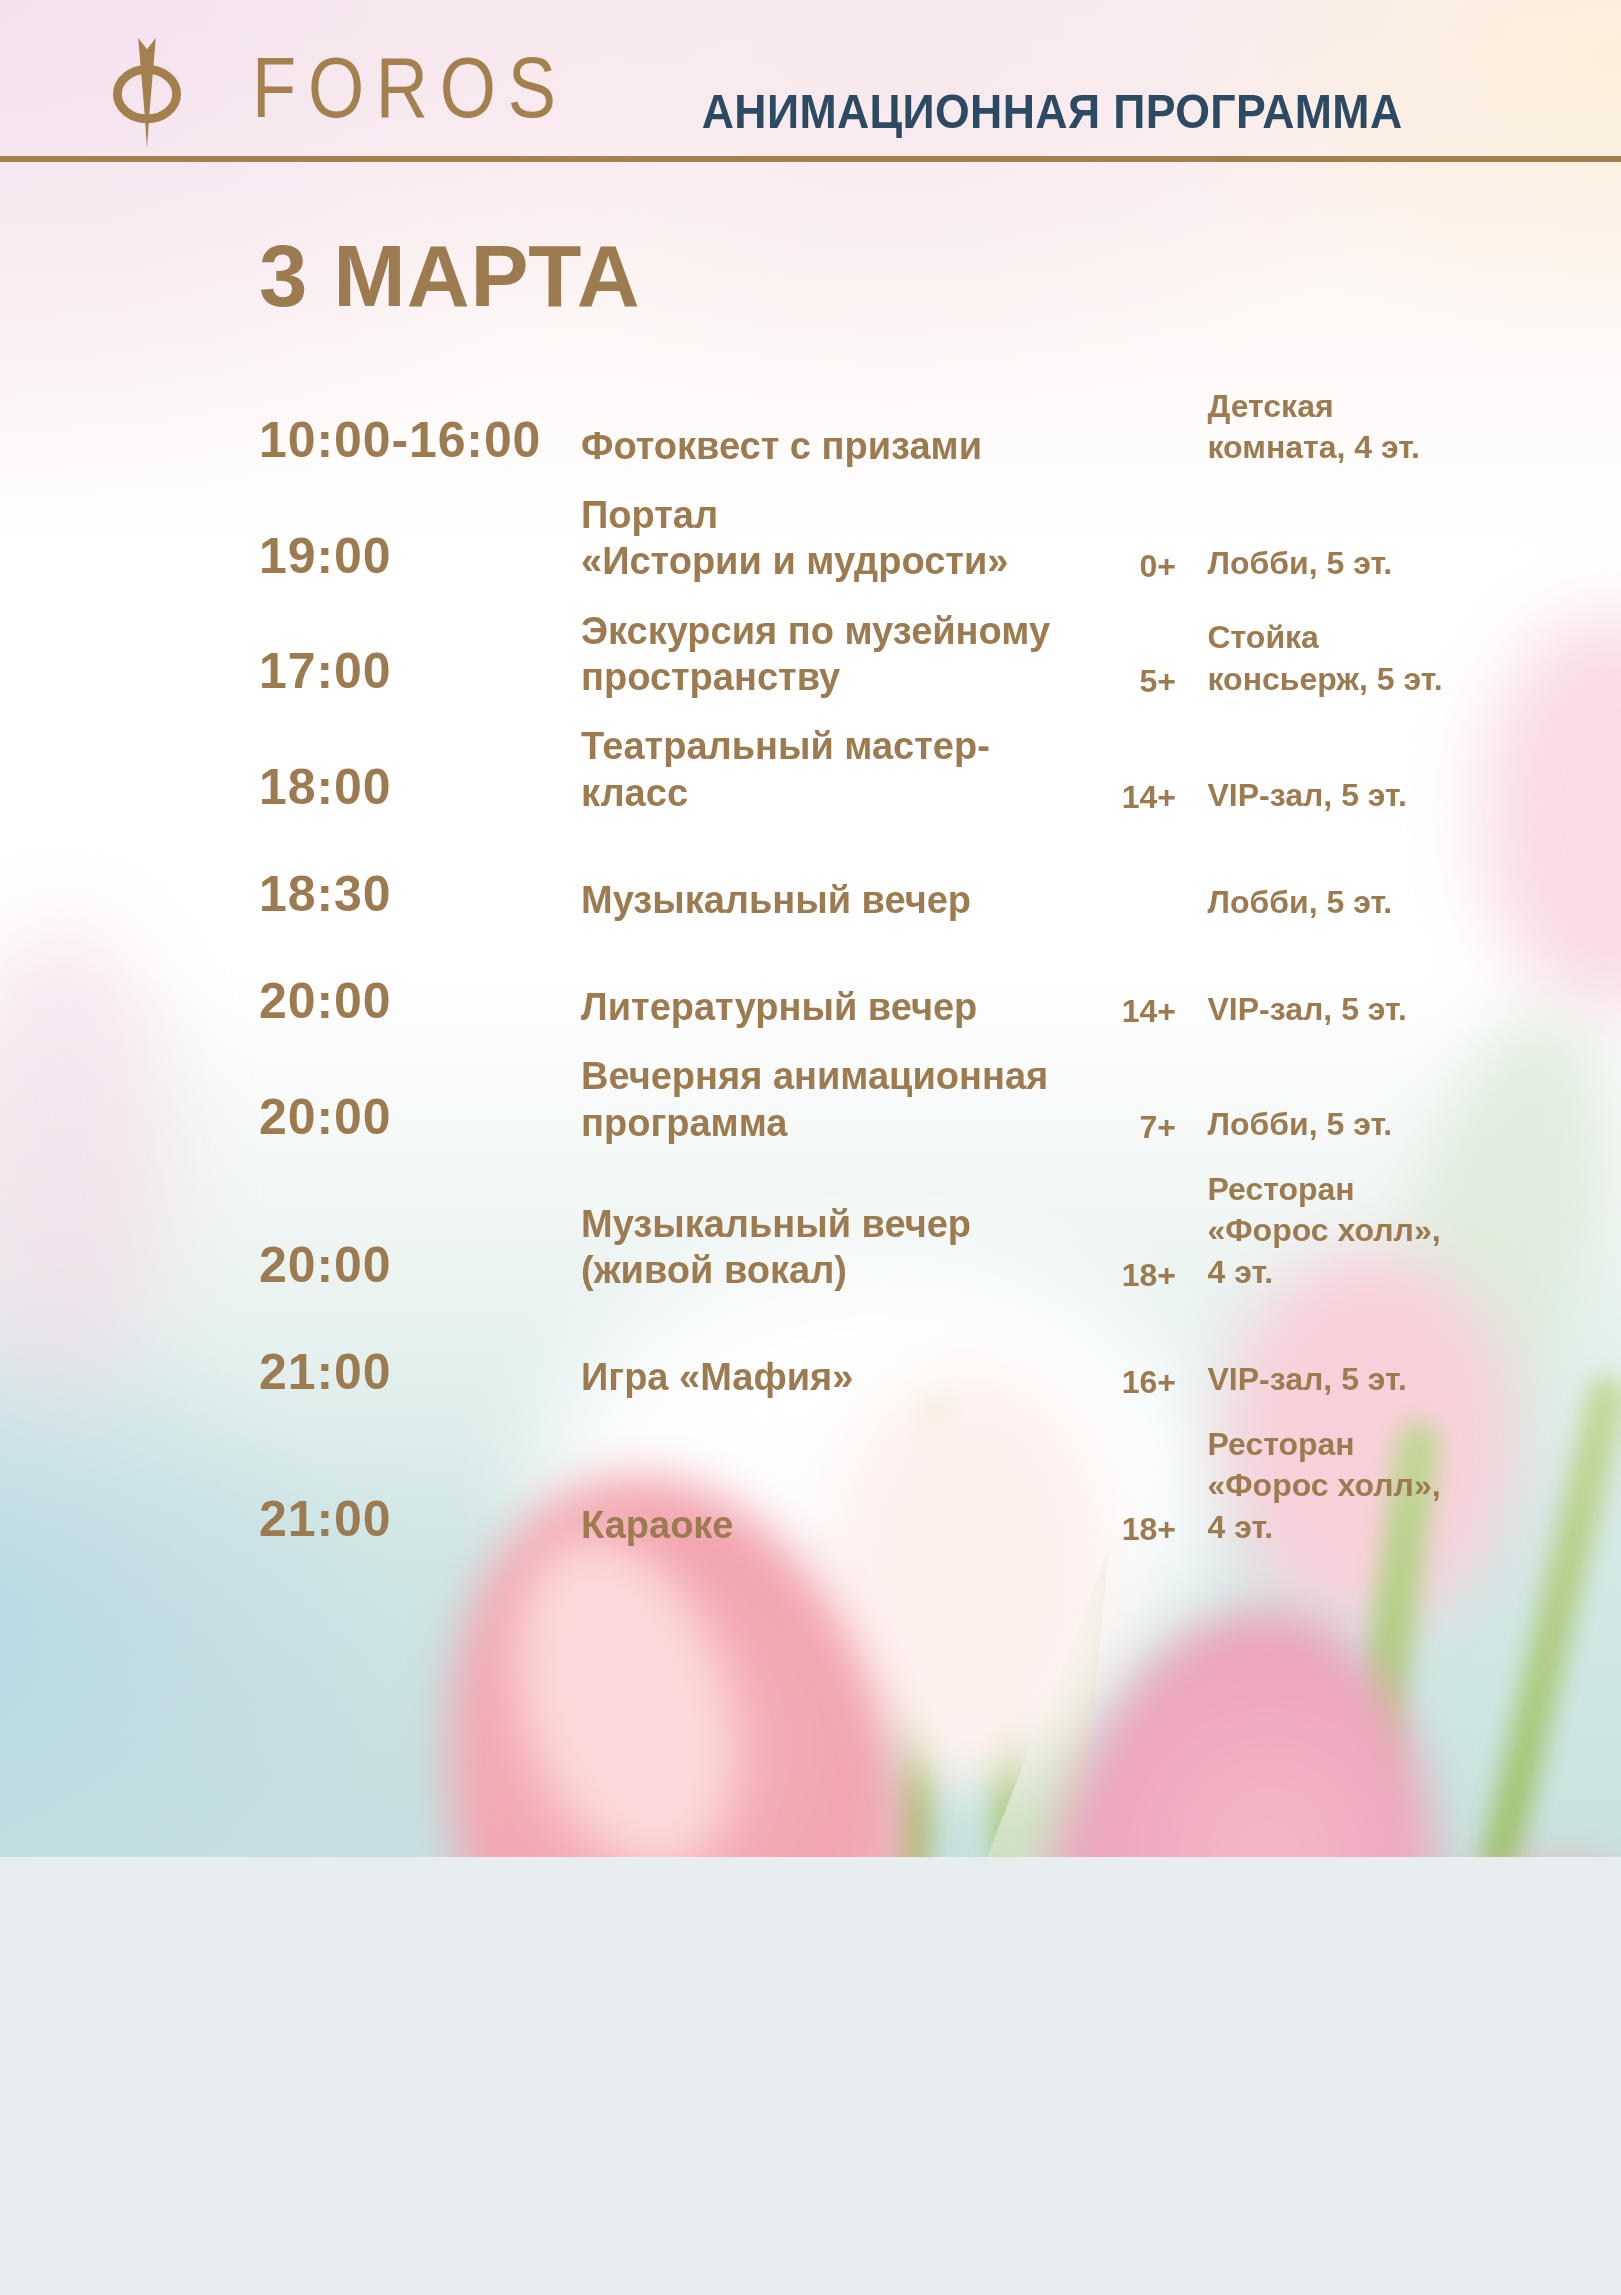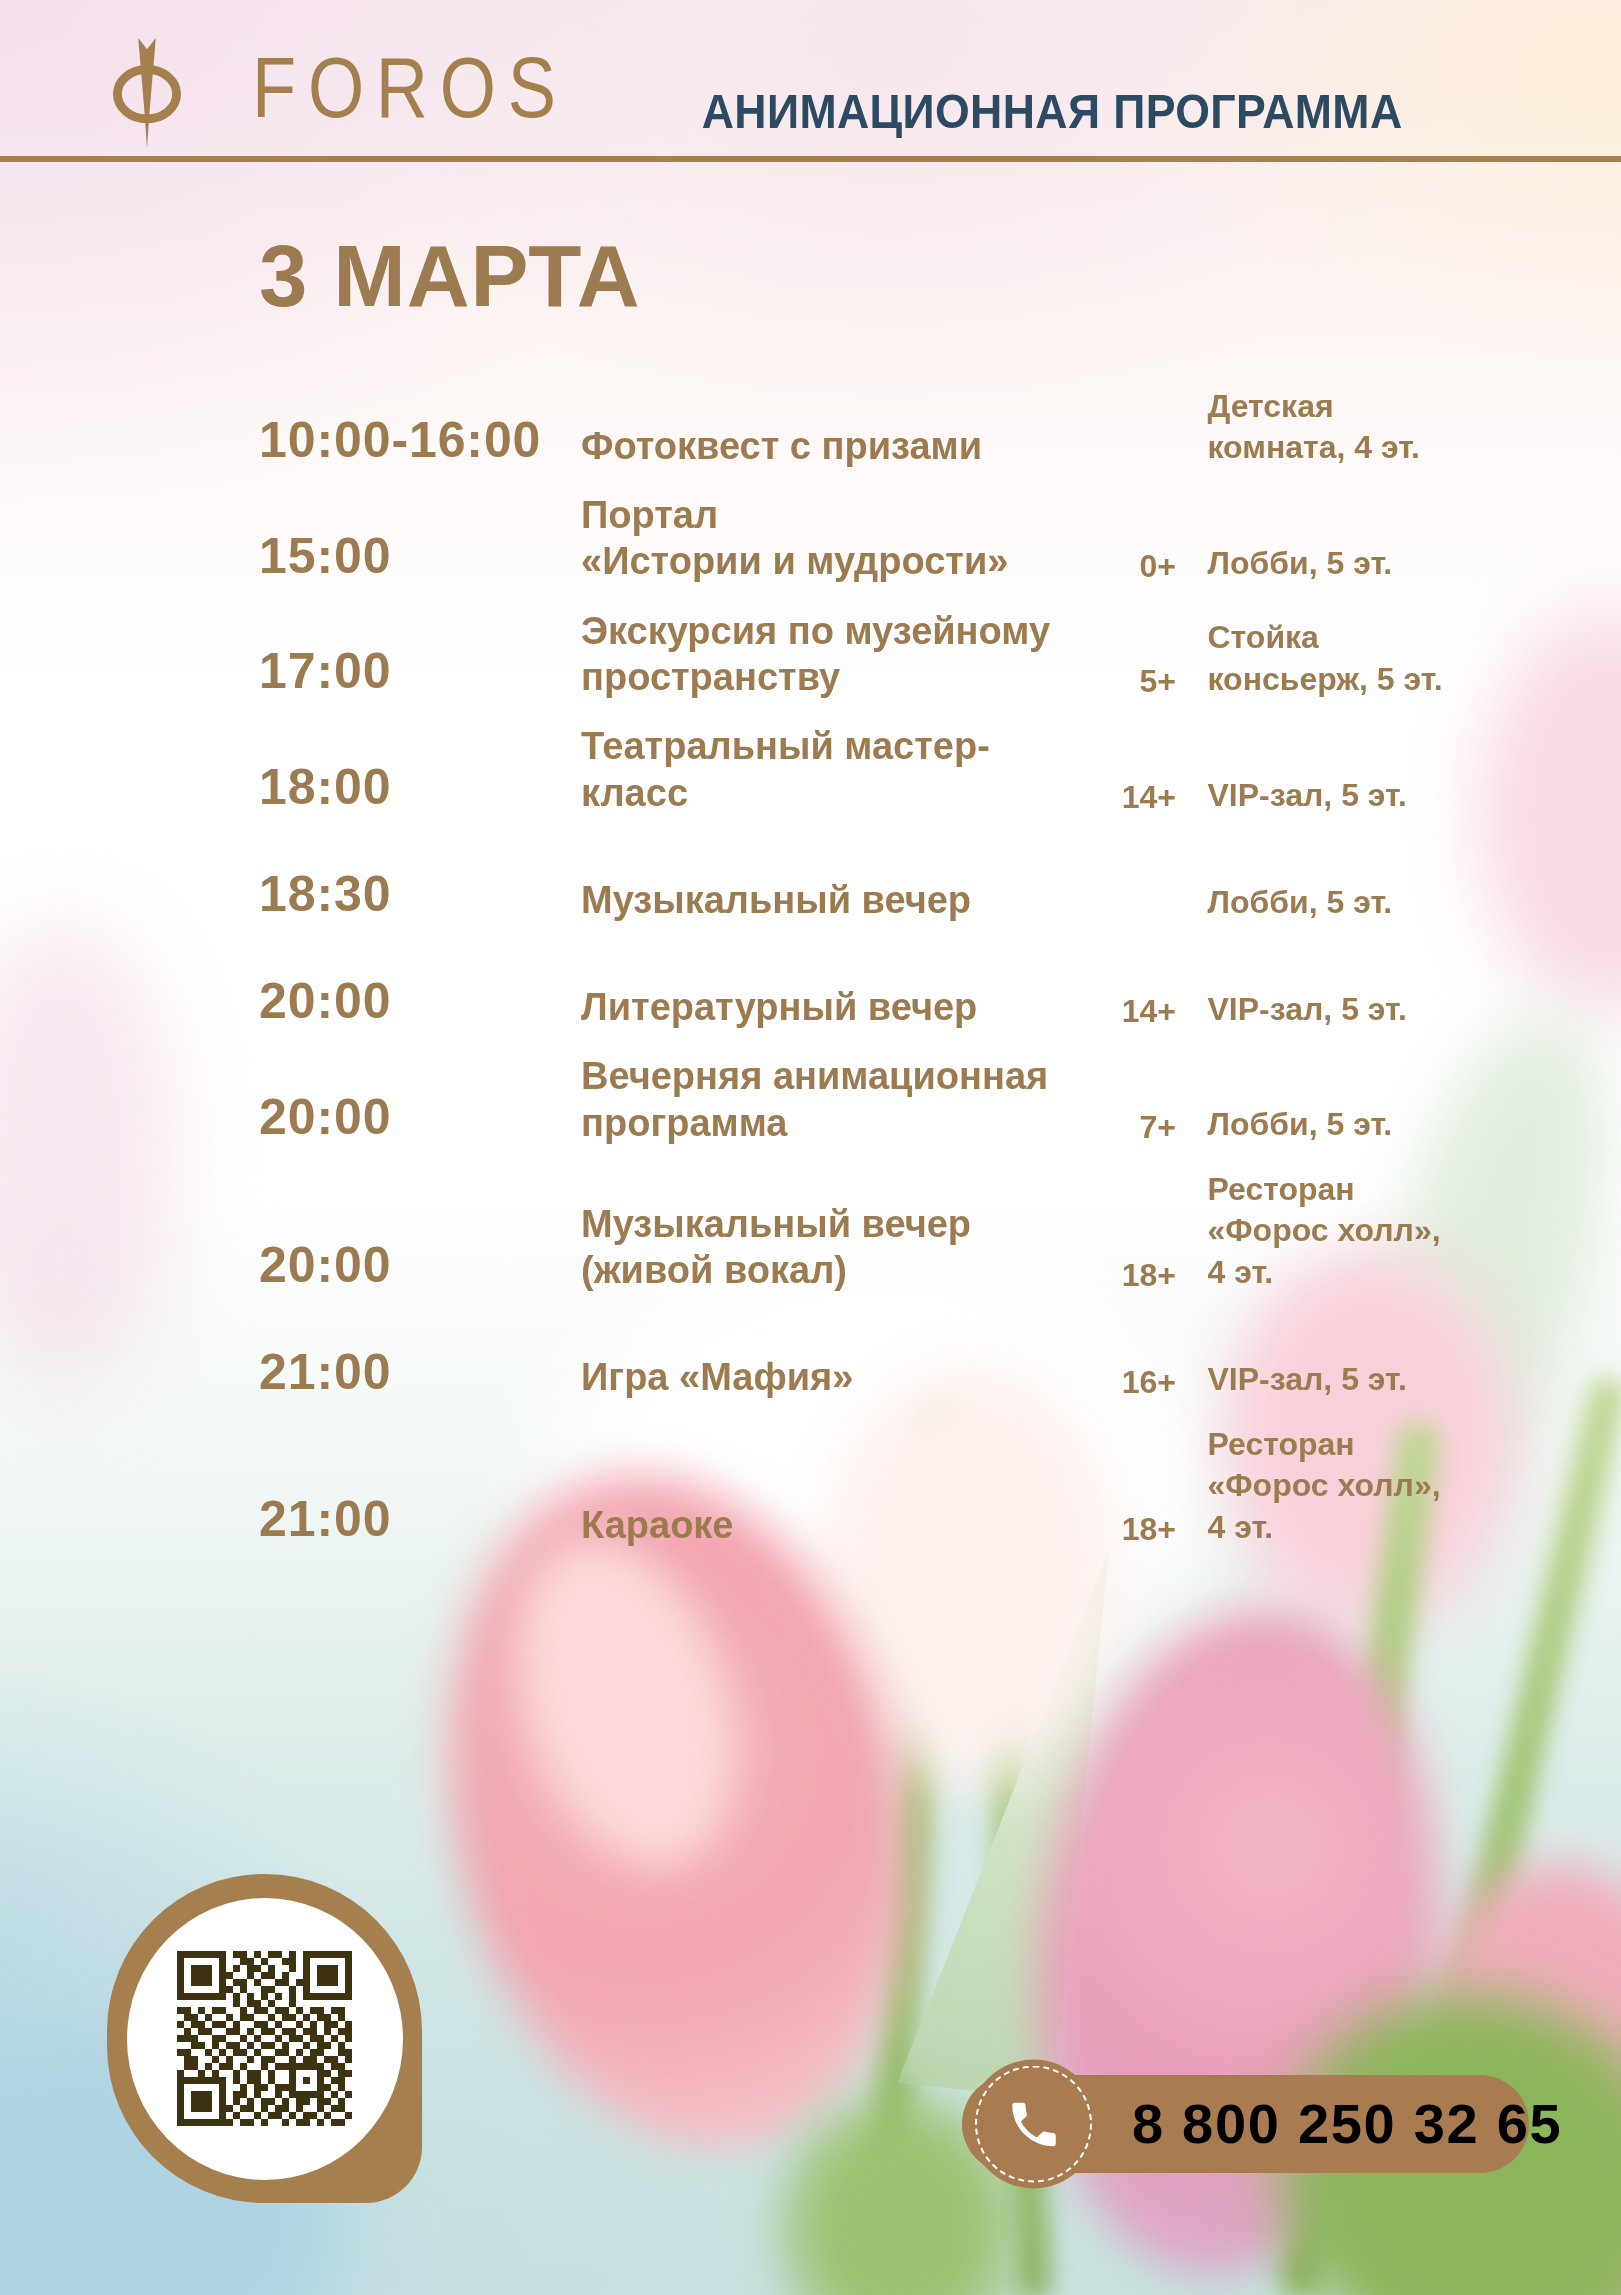--- a/index.html
+++ b/index.html
@@ -1,20 +1,20 @@
 <!DOCTYPE html>
 <html style="--accent: #a3804e; --text_brown: #9c7b50; --header_blue: #2d4a63; --pill: #a87c50; --qr_bubble: #a5804e; --qr_dark: #3e3310;font-size:14px"><head>
 <meta charset="utf-8">
 <style>
   :root{
     --accent:#a3804e; --text_brown:#9c7b50; --header_blue:#2d4a63;
     --pill:#a87c50; --qr_bubble:#a5804e; --qr_dark:#3e3310;
   }
   html,body{margin:0;padding:0;background:#e8eef0;}
-  .page{position:relative;width:1622px;height:2295px;overflow:hidden;
+  .page{position:relative;width:1622px;height:1857px;overflow:hidden;
         font-family:"Liberation Sans",sans-serif;
         background:
           radial-gradient(787px 612px at -5% 88%, #b7d7e3 0%, rgba(183,215,227,0) 60%),
           radial-gradient(1050px 787px at 20% 100%, #c5dfe2 0%, rgba(197,223,226,0) 55%),
           radial-gradient(875px 542px at 100% 3%, #fcefd9 0%, rgba(253,240,218,0) 55%),
           radial-gradient(1225px 875px at 0% 0%, #f4e1ee 0%, rgba(244,225,238,0) 60%),
           radial-gradient(1050px 700px at 55% 2%, #f7e8ec 0%, rgba(247,232,236,0) 55%),
           linear-gradient(180deg,#f9ecf0 0%,#fdf6f4 14%,#ffffff 30%,#ffffff 52%,#eff6f3 66%,#d5e9e7 82%,#c6e2de 100%);}
   .bg{position:absolute;inset:0;z-index:0;}
   .blob{position:absolute;border-radius:50%;}
@@ -106,21 +106,21 @@
     <section class="schedule" id="schedule">
   <div class="row">
     <div class="t">10:00-16:00</div>
     <div class="e">Фотоквест с призами</div>
     <div class="a"></div>
     <div class="l">Детская
 комната, 4 эт.</div>
   </div>
 
   <div class="row">
-    <div class="t">15:00</div>
+    <div class="t">19:00</div>
     <div class="e">Портал
 «Истории и мудрости»</div>
     <div class="a">0+</div>
     <div class="l">Лобби, 5 эт.</div>
   </div>
 
   <div class="row">
     <div class="t">17:00</div>
     <div class="e">Экскурсия по музейному
 пространству</div>

